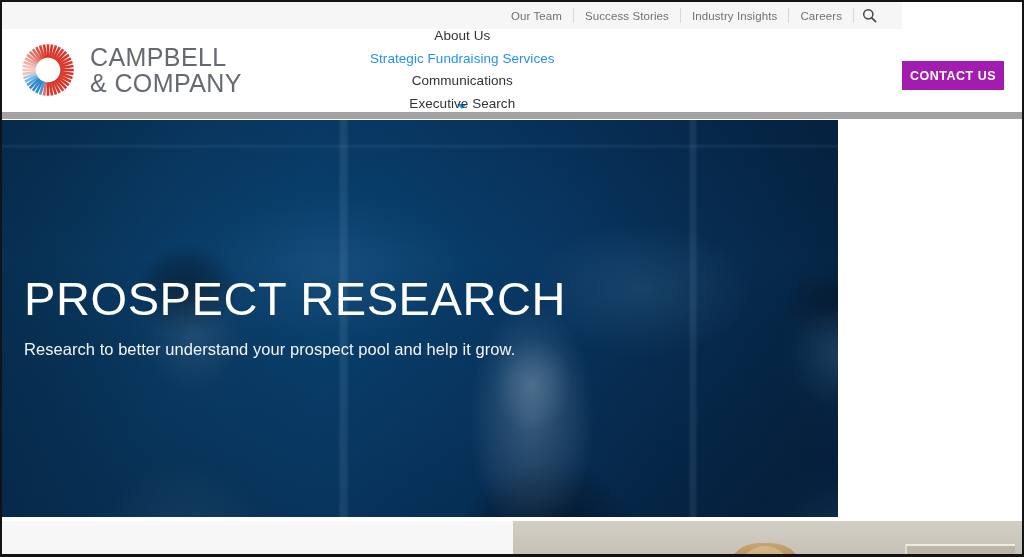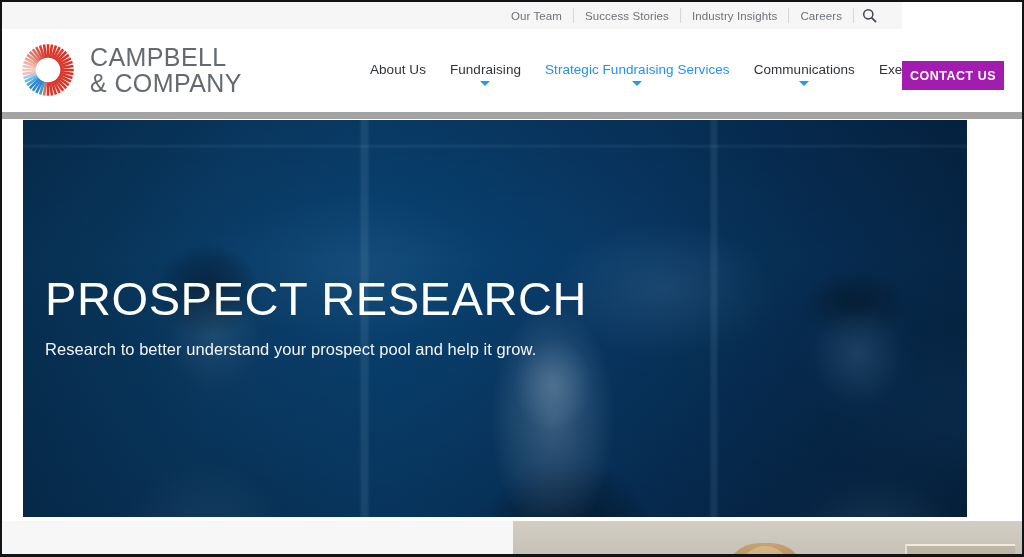--- a/index.html
+++ b/index.html
@@ -102,21 +102,22 @@
   }
   .logo-text .l2 { display: block; }
 
   
   .mainnav {
     position: absolute;
     left: 356px;
     top: 0;
     height: 90px;
     display: flex;
-    align-items: flex-end;
+    align-items: center;
+    flex-direction: column;
   }
   .nav-item {
     position: relative;
     height: 90px;
     display: flex;
     align-items: center;
     padding: 0 12px;
     cursor: pointer;
   }
   .nav-item .nav-label {
@@ -156,25 +157,24 @@
     justify-content: center;
     cursor: pointer;
     border: none;
     font-family: "Liberation Sans", sans-serif;
   }
 
   
   .hero {
     position: absolute;
     top: 118px; left: 0;
-    width: 944px;
+    width: 836px;
     height: 397px;
     overflow: hidden;
     background: #14532d;
-    margin-left: 21px;
   }
   .hero-photo {
     position: absolute;
     inset: 0;
     background:
       
       radial-gradient(ellipse 80px 150px at 530px 300px, rgba(190,215,235,0.42) 0%, rgba(150,185,215,0.18) 55%, rgba(0,0,0,0) 78%),
       
       radial-gradient(ellipse 78px 95px at 190px 215px, rgba(120,165,200,0.35) 0%, rgba(40,85,125,0.12) 60%, rgba(0,0,0,0) 80%),
       radial-gradient(ellipse 60px 55px at 185px 170px, rgba(4,18,32,0.75) 0%, rgba(6,28,48,0.25) 65%, rgba(0,0,0,0) 85%),
@@ -373,24 +373,20 @@
         <span>CAMPBELL</span>
         <span class="l2">&amp; COMPANY</span>
       </span>
     </div>
 
     <nav class="mainnav">
       <div class="nav-item">
         <span class="nav-label">About Us</span>
 
       </div>
-      <div class="nav-item">
-        <span class="nav-label">Fundraising</span>
-        <span class="nav-caret"></span>
-      </div>
       <div class="nav-item active">
         <span class="nav-label">Strategic Fundraising Services</span>
         <span class="nav-caret"></span>
       </div>
       <div class="nav-item">
         <span class="nav-label">Communications</span>
         <span class="nav-caret"></span>
       </div>
       <div class="nav-item">
         <span class="nav-label">Executive Search</span>

